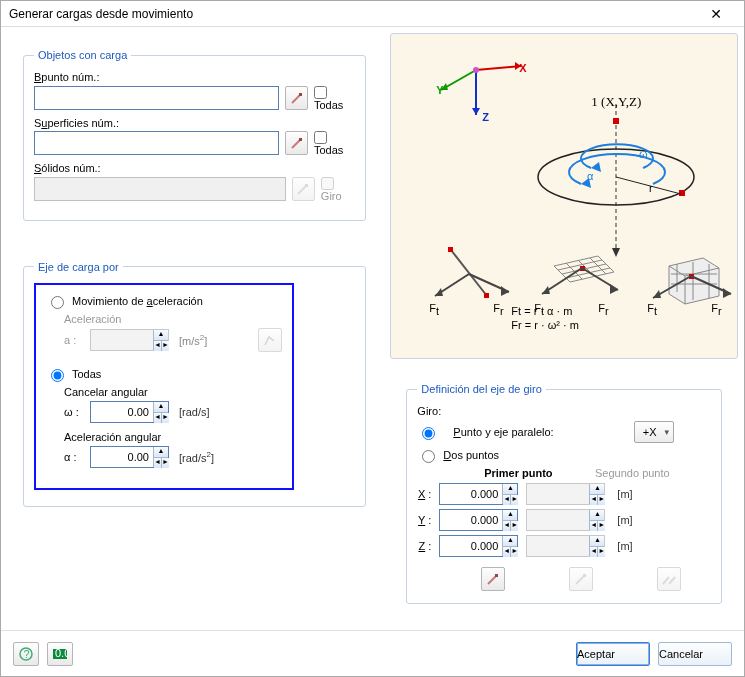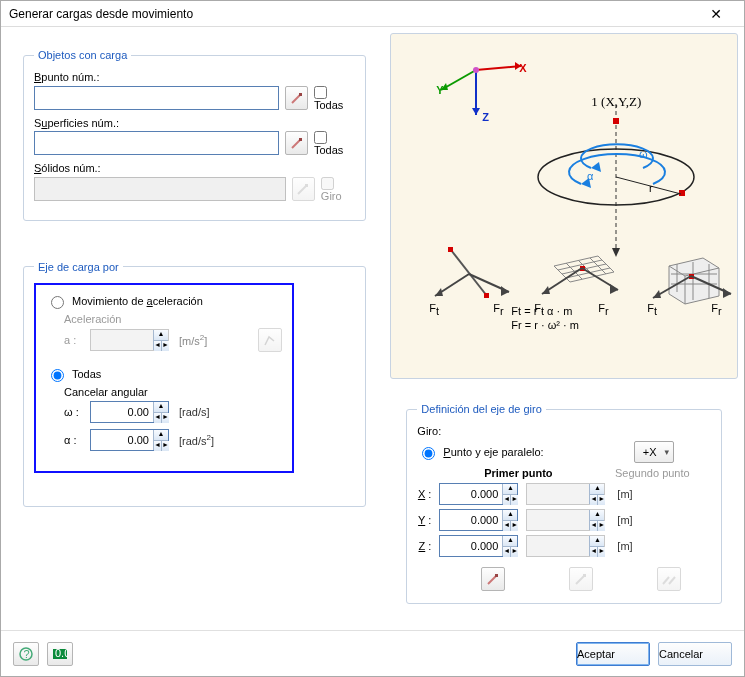--- a/index.html
+++ b/index.html
@@ -43,21 +43,21 @@
 .axes .z { color:#1030c8; position:absolute; left:6px; top:45px; }
 .pt-label { position:absolute; left:200px; top:60px; font-family: "Times New Roman", serif; font-size:13px; }
 .ellipse-area{position:absolute; left:130px; top:88px; width:190px; height:130px;}
 .formula { position:absolute; left:120px; top:270px; font-family: "Times New Roman", serif; font-size:12px; line-height:14px; }
 .mini { position:absolute; top:210px; font-family:"Times New Roman",serif; }
 .mini .ft{position:absolute; left:-2px; top:58px;}
 .mini .fr{position:absolute; left:62px; top:58px;}
 .mini1{left:40px;}
 .mini2{left:145px;}
 .mini3{left:258px;}
-.coord-headers { display:flex; gap:24px; justify-content: flex-start; margin-left:46px; }
+.coord-headers { display:flex; gap:4px; justify-content: flex-start; margin-left:46px; }
 .coord-headers span{ width:110px; text-align:center; font-weight:bold; font-size:11px;}
 .coord-headers .dim{color:#9a9a9a; font-weight:normal;}
 .coord-row { display:flex; align-items:center; gap:8px; margin-top:4px; }
 .coord-row .axis-lbl{ width:14px; text-align:right; }
 .select-like { display:inline-flex; align-items:center; height:22px; border:1px solid #a7a7a7; background:linear-gradient(#fefefe,#ececec); padding:0 4px 0 8px; gap:8px; border-radius:2px; }
 .select-like .arrow{font-size:9px;color:#555;}
 .buttons-bar { position:absolute; left:0; right:0; bottom:0; height:46px; border-top:1px solid #e0e0e0; display:flex; align-items:center; padding:0 12px; gap:8px; }
 .buttons-bar .spacer{flex:1;}
 .btn { min-width:74px; height:24px; border:1px solid #9fb9d8; background:linear-gradient(#fdfdfd,#eaf1f9); border-radius:2px; text-align:left; line-height:22px; cursor:default; }
 .btn.primary { border-color:#3d7bd1; box-shadow:0 0 0 1px #7fb4ee inset; }
@@ -163,20 +163,21 @@
                   <span>▲</span>
                   <span class="lr">
                     <span>◄</span>
                     <span>►</span>
                   </span>
                 </span>
             </span>
             <span class="unit">[rad/s]</span>
           </div>
 
+          <span class="sublabel" style="margin-top:8px;">Aceleración angular</span>
           <div class="field-row" style="margin-left:18px;">
             <span style="width:20px;">α :</span>
             <span class="num-input-wrap">
               <input value="0.00" style="">
               <span class="spin">
                   <span>▲</span>
                   <span class="lr">
                     <span>◄</span>
                     <span>►</span>
                   </span>
@@ -283,30 +284,36 @@
         <div class="formula">
           <div>Ft = r · α · m</div>
           <div>Fr = r · ω² · m</div>
         </div>
       </div>
 
       <fieldset>
         <legend>Definición del eje de giro</legend>
         <div>Giro:</div>
         <div class="radio-row" style="margin-top:4px;">
-          <label style="display:flex;align-items:center;gap:5px;">
+          <label style="display:flex;align-items:center;gap:15px;">
             <input type="radio" name="axisdef" checked="" style="">
               <span><span class="underline">P</span>unto y eje paralelo:</span>
           </label>
           <span style="flex:1"></span>
           <span class="select-like">
             <span>+X</span>
               <span class="arrow">▾</span>
           </span>
           <span style="width:36px;"></span>
+        </div>
+        <div class="radio-row">
+          <label style="display:flex;align-items:center;gap:5px;">
+            <input type="radio" name="axisdef" style="">
+              <span><span class="underline">D</span>os puntos</span>
+          </label>
         </div>
 
         <div class="coord-headers">
           <span>Primer punto</span>
           <span class="dim">Segundo punto</span>
         </div>
 
         <div class="coord-row">
           <span class="axis-lbl"><span class="underline">X</span> :</span>
           <span class="num-input-wrap">

